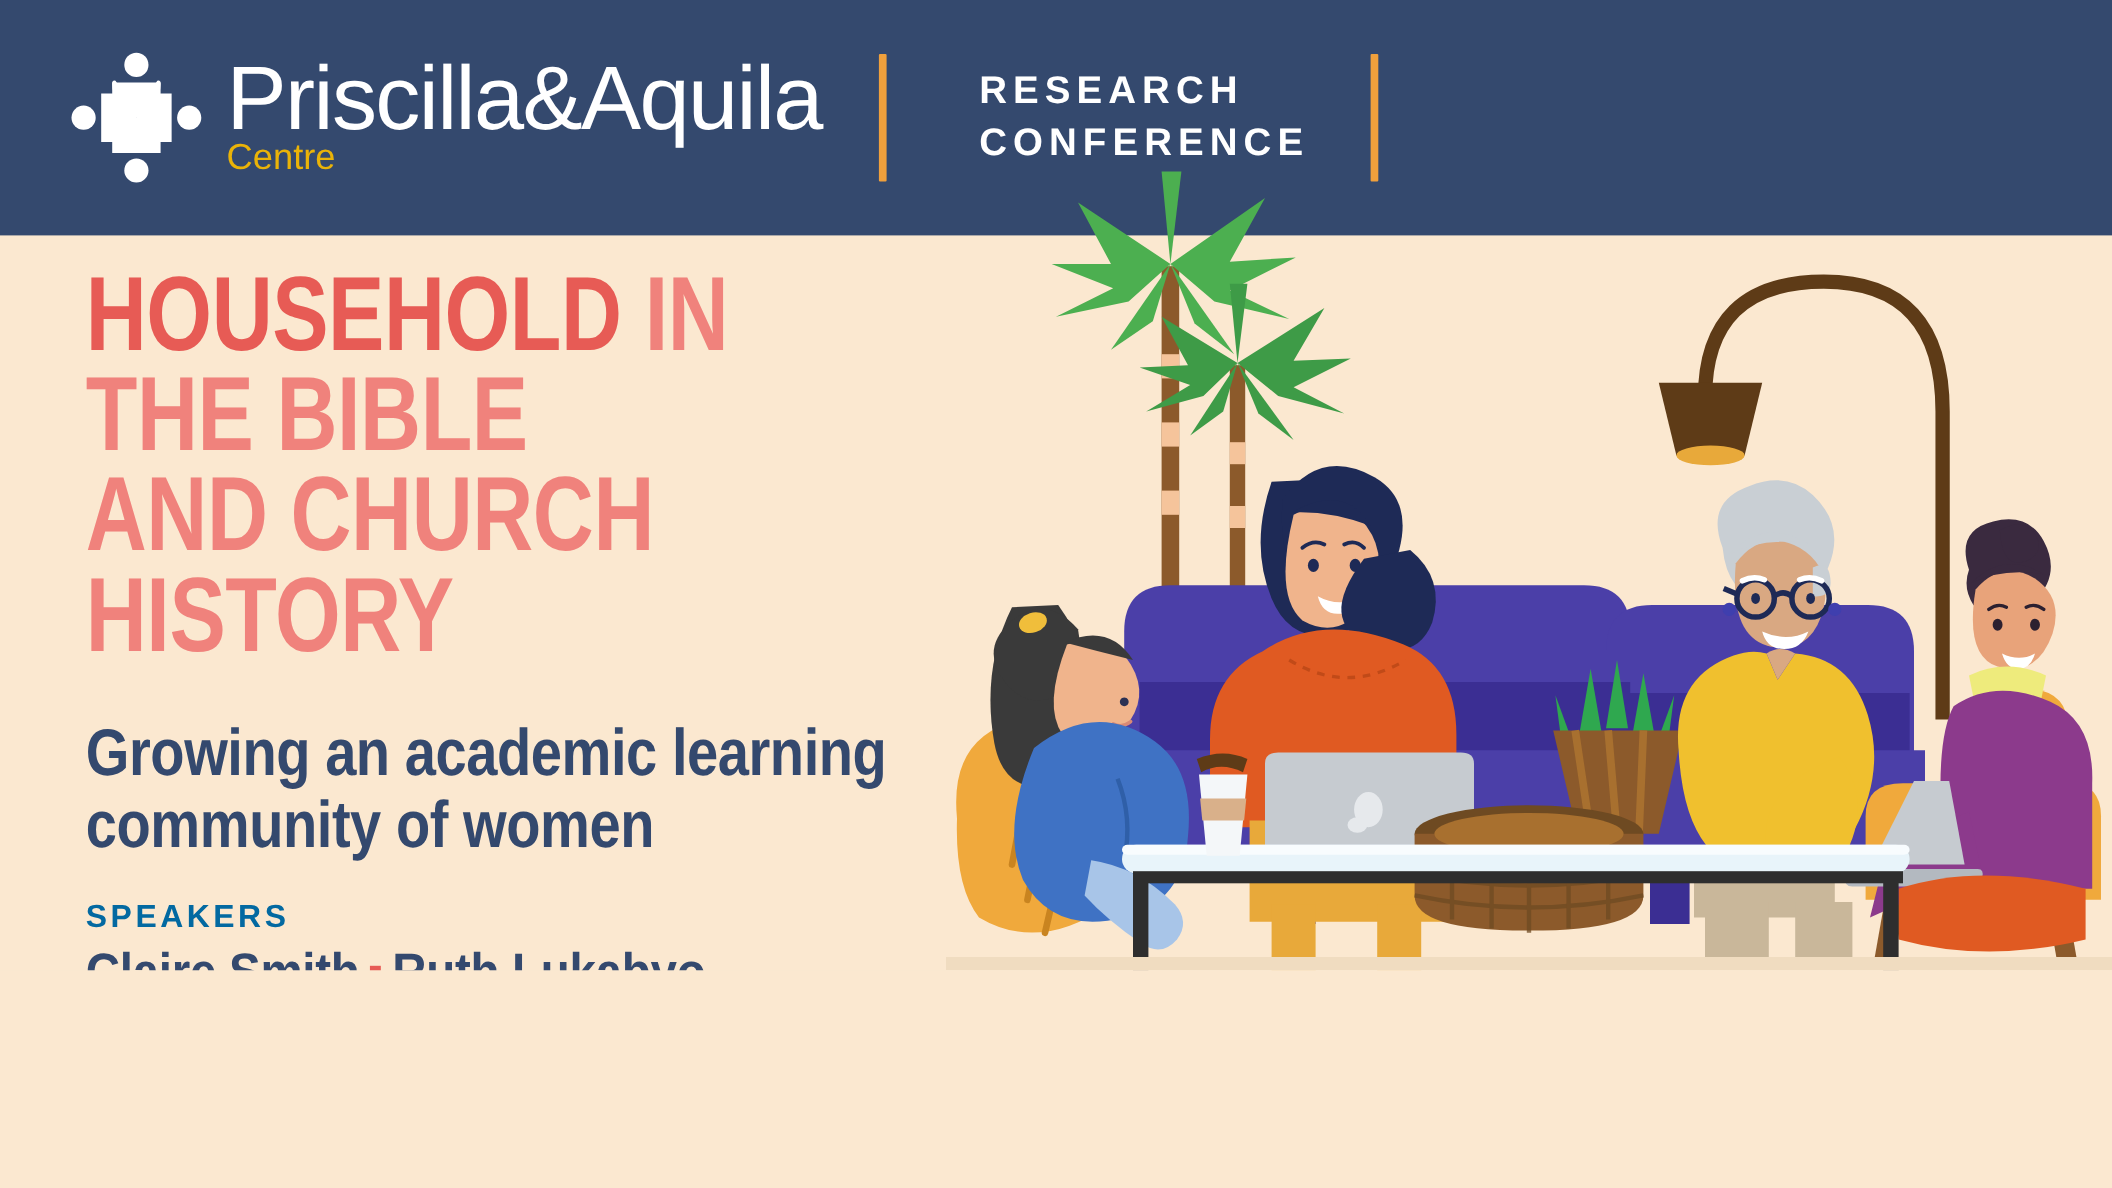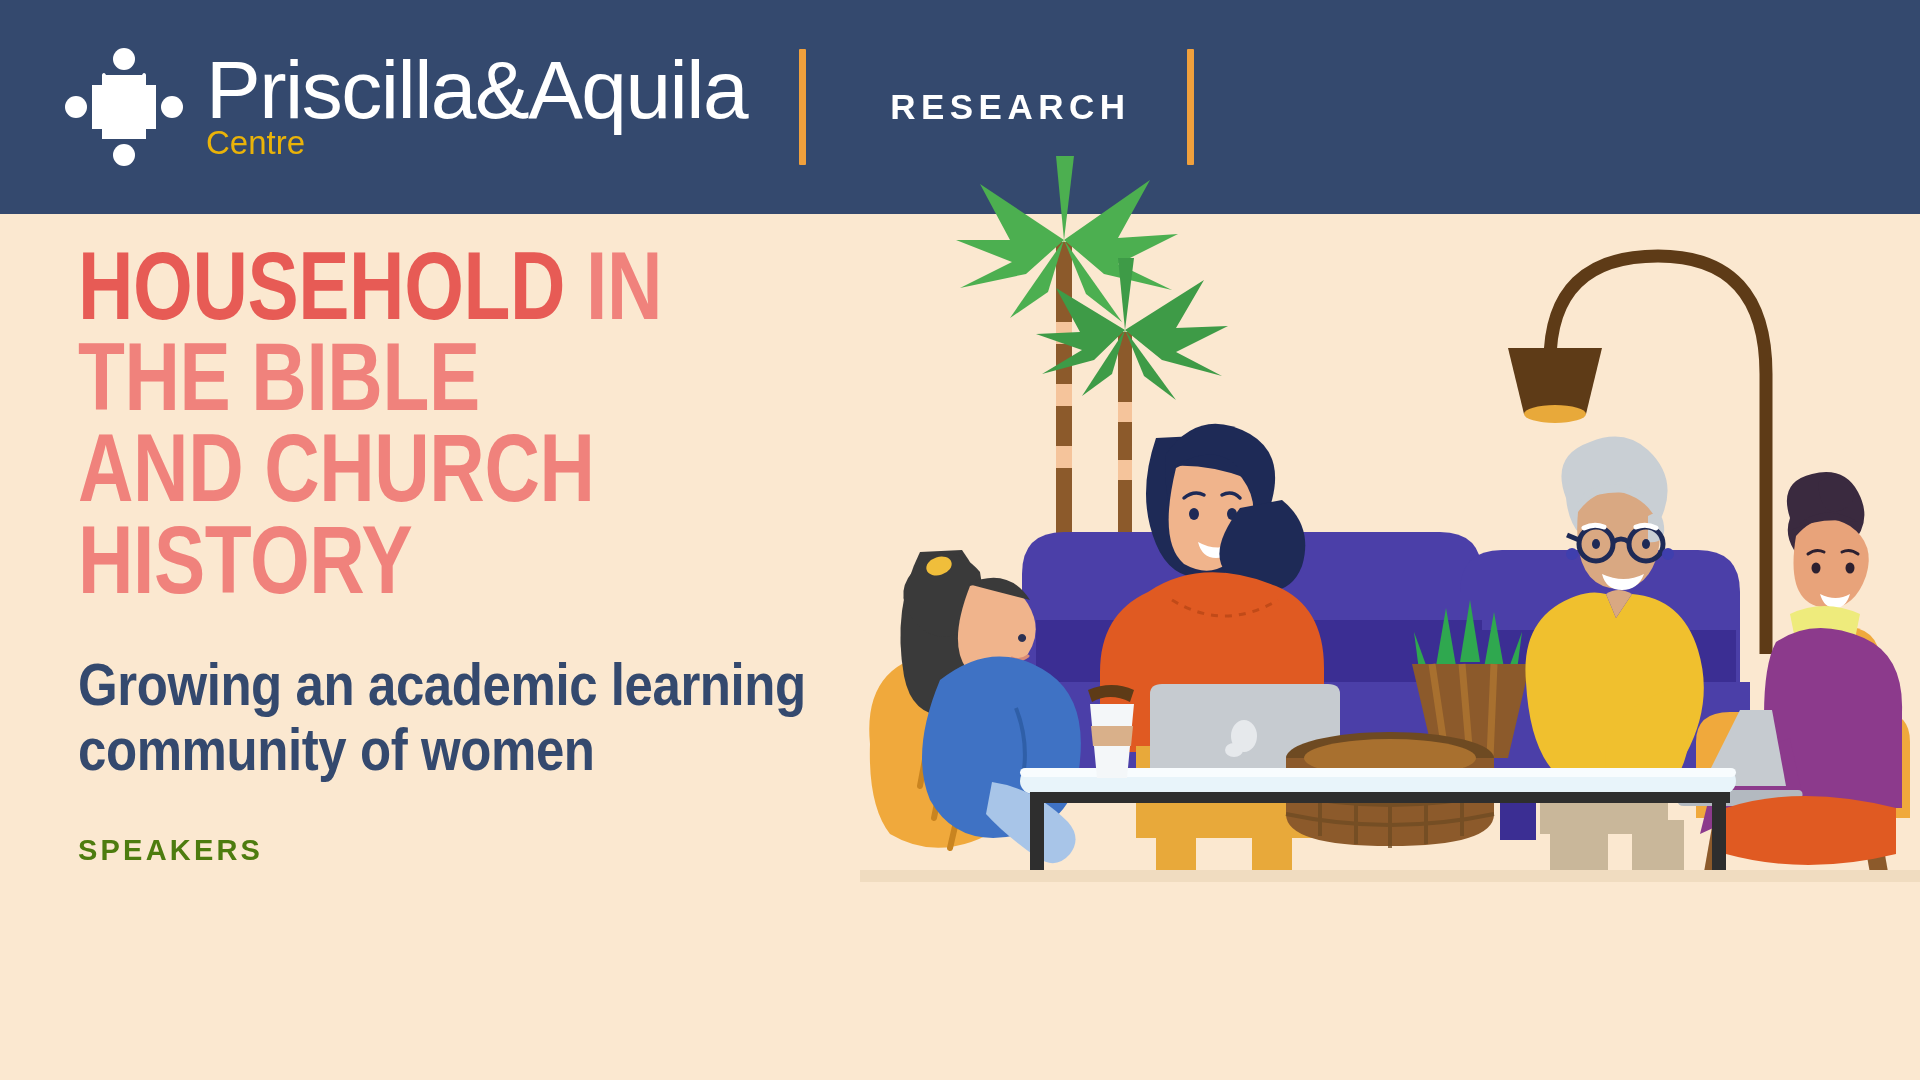--- a/index.html
+++ b/index.html
@@ -51,21 +51,21 @@
   .t-strong { color:#E75B55; }
   .t-light  { color:#F0827C; }
 
   .subtitle {
     margin-top:48px; color:#34496E; font-weight:bold; font-size:60px;
     line-height:1.08; letter-spacing:-0.5px;
     transform:scaleX(0.85); transform-origin:left top;
   }
 
   .spk-label {
-    margin-top:52px; color:#4d7c0f; font-weight:bold; font-size:29px;
+    margin-top:36px; color:#0369a1; font-weight:bold; font-size:29px;
     letter-spacing:3.2px;
   }
   .spk-line {
     color:#34496E; font-weight:bold; font-size:48px; line-height:1.16;
     letter-spacing:-0.3px; margin-top:6px;
     transform:scaleX(0.90); transform-origin:left top; white-space:nowrap;
   }
   .spk-line .dot {
     display:inline-block; width:11px; height:11px; background:#E75B55;
     vertical-align:middle; margin:0 11px 8px 11px;
@@ -111,20 +111,21 @@
       <div class="brandtext">
         <div class="name">Priscilla&amp;Aquila</div>
         <div class="sub">Centre</div>
       </div>
     </div>
 
     <div class="vrule rule1"></div>
 
     <div class="conf">
       <div>RESEARCH</div>
+      <div>CONFERENCE</div>
     </div>
 
     <div class="vrule rule2"></div>
 
   </div>
 
   <div class="content">
 
     <div class="title">
       <div><span class="t-strong">HOUSEHOLD</span><span class="t-light"> IN THE BIBLE</span></div>

